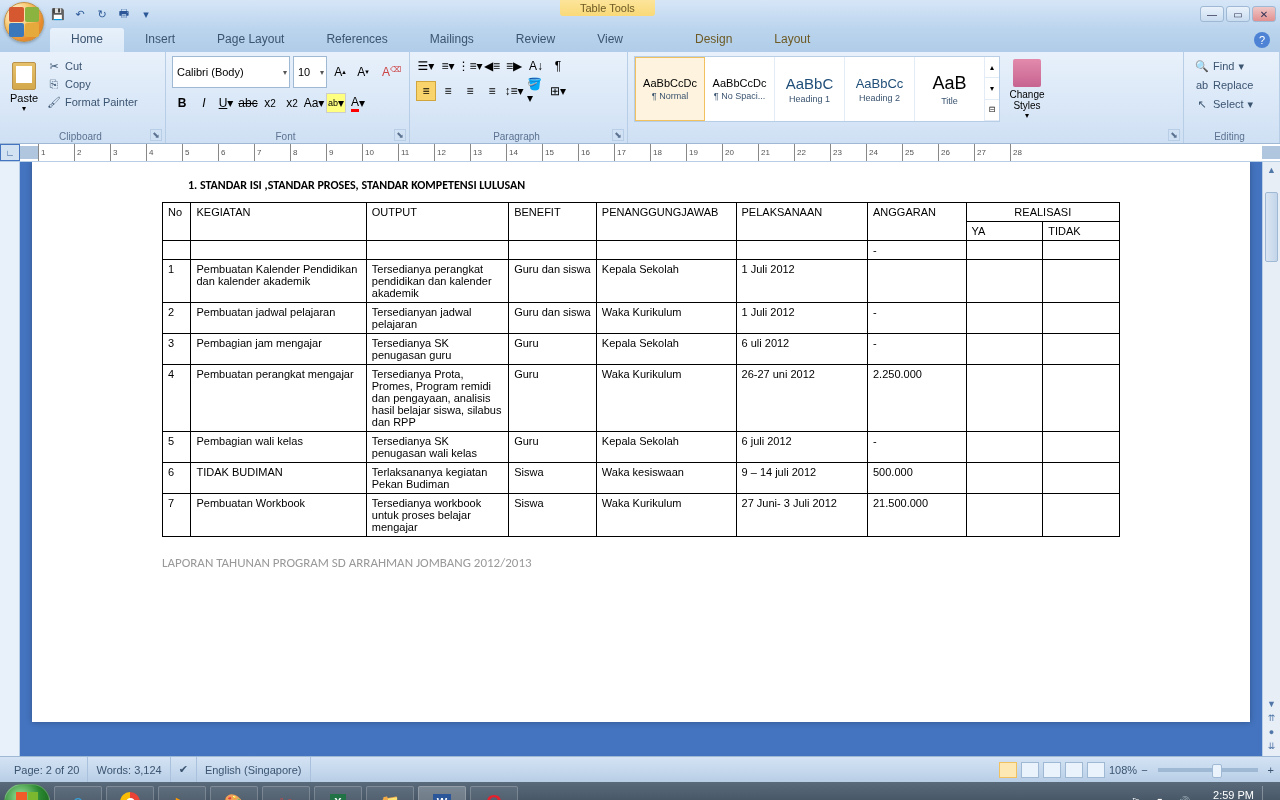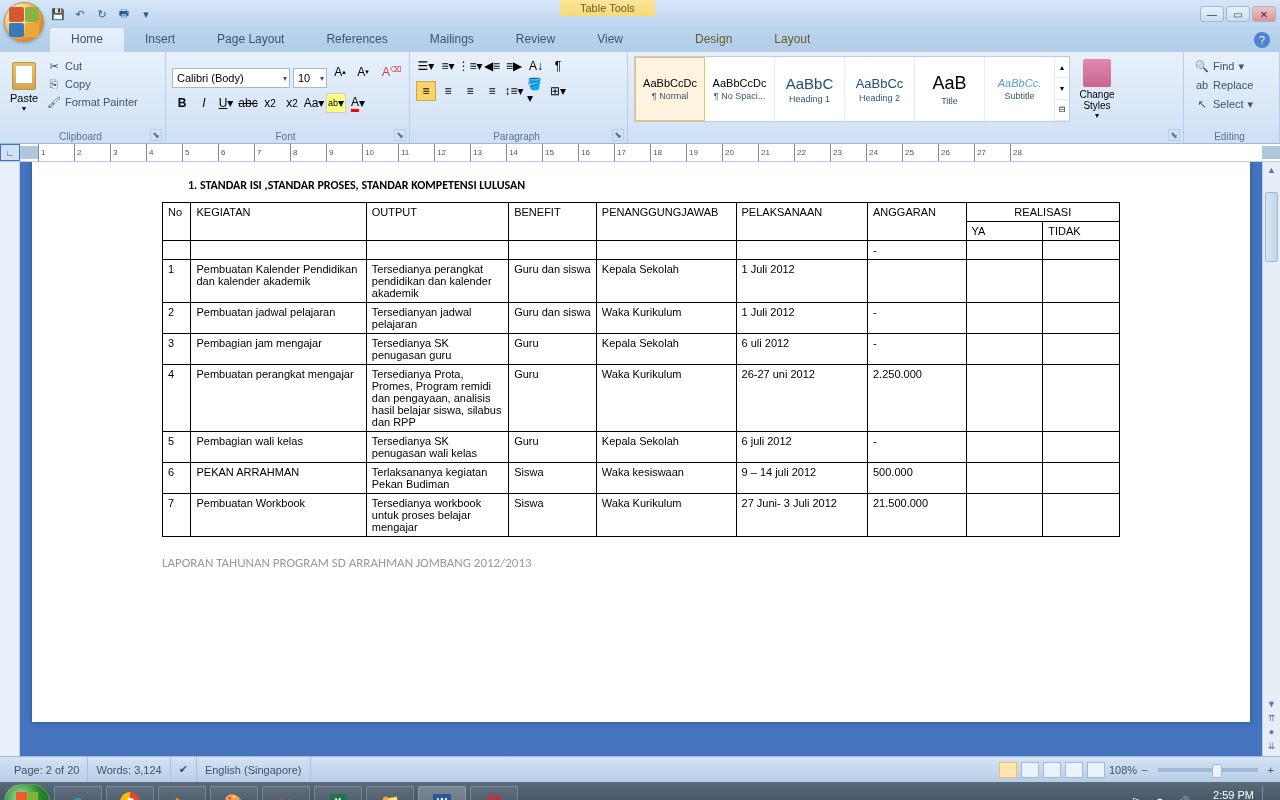--- a/index.html
+++ b/index.html
@@ -37,21 +37,21 @@
 
 .clip-top{display:flex;}
 .paste-btn{width:36px;height:66px;display:flex;flex-direction:column;align-items:center;justify-content:center;border:1px solid transparent;}
 .paste-icn{width:24px;height:28px;background:linear-gradient(#e6c06b,#d4a84c);border:1px solid #b8924a;border-radius:2px;position:relative;}
 .paste-icn::after{content:'';position:absolute;top:3px;left:3px;right:3px;bottom:6px;background:#fff;}
 .clip-small{display:flex;flex-direction:column;gap:2px;padding:4px 2px;}
 .small-btn{font-size:11px;color:#3b5470;display:flex;align-items:center;gap:4px;padding:1px 3px;white-space:nowrap;}
 .small-icn{width:14px;height:14px;display:inline-flex;align-items:center;justify-content:center;}
 
 .font-top{display:flex;gap:3px;align-items:center;padding:2px 0;}
-.font-combo{height:20px;background:#fff;border:1px solid #9fb9d4;font-size:11px;padding:0 14px 0 4px;display:flex;align-items:center;position:relative;margin-top:12px;}
+.font-combo{height:32px;background:#fff;border:1px solid #9fb9d4;font-size:11px;padding:0 14px 0 4px;display:flex;align-items:center;position:relative;}
 .font-combo::after{content:'▾';position:absolute;right:2px;font-size:8px;color:#555;}
 .font-bot{display:flex;gap:2px;padding-top:3px;}
 .fmt-btn{width:20px;height:20px;display:flex;align-items:center;justify-content:center;font-size:12px;border:1px solid transparent;}
 
 .para-top,.para-bot{display:flex;gap:2px;padding:2px 0;}
 .para-top{padding-top:2px;}
 .para-bot{padding-top:3px;}
 
 .styles-gallery{display:flex;height:66px;border:1px solid #b8cee6;background:#fff;margin:2px 0;}
 .style-item{width:70px;border-right:1px solid #e3ecf6;padding:3px;display:flex;flex-direction:column;align-items:center;justify-content:center;}
@@ -247,24 +247,20 @@
             <div class="style-preview" style="color: rgb(31, 78, 121); font-size: 15px;">AaBbC</div>
             <div class="style-name">Heading 1</div>
           </div>
           <div class="style-item">
             <div class="style-preview" style="color: rgb(31, 78, 121); font-size: 13px;">AaBbCc</div>
             <div class="style-name">Heading 2</div>
           </div>
           <div class="style-item">
             <div class="style-preview" style="color: rgb(0, 0, 0); font-size: 18px;">AaB</div>
             <div class="style-name">Title</div>
-          </div>
-          <div class="style-item">
-            <div class="style-preview" style="color: rgb(91, 155, 213); font-style: italic;">AaBbCc.</div>
-            <div class="style-name">Subtitle</div>
           </div>
           <div class="styles-more">
             <span>▴</span>
             <span>▾</span>
             <span>⊟</span>
           </div>
         </div>
       <div class="change-styles">
         <div class="change-styles-icn"></div>
         <span style="font-size:10px;text-align:center;line-height:11px;margin-top:2px">Change Styles</span>
@@ -409,21 +405,21 @@
               <td>Tersedianya SK penugasan wali kelas</td>
               <td>Guru</td>
               <td>Kepala Sekolah</td>
               <td>6 juli 2012</td>
               <td>-</td>
               <td></td>
               <td></td>
             </tr>
             <tr>
               <td>6</td>
-              <td>PEKAN ARRAHMAN</td>
+              <td>TIDAK BUDIMAN</td>
               <td>Terlaksananya kegiatan Pekan Budiman</td>
               <td>Siswa</td>
               <td>Waka kesiswaan</td>
               <td>9 – 14 juli 2012</td>
               <td>500.000</td>
               <td></td>
               <td></td>
             </tr>
             <tr>
               <td>7</td>

